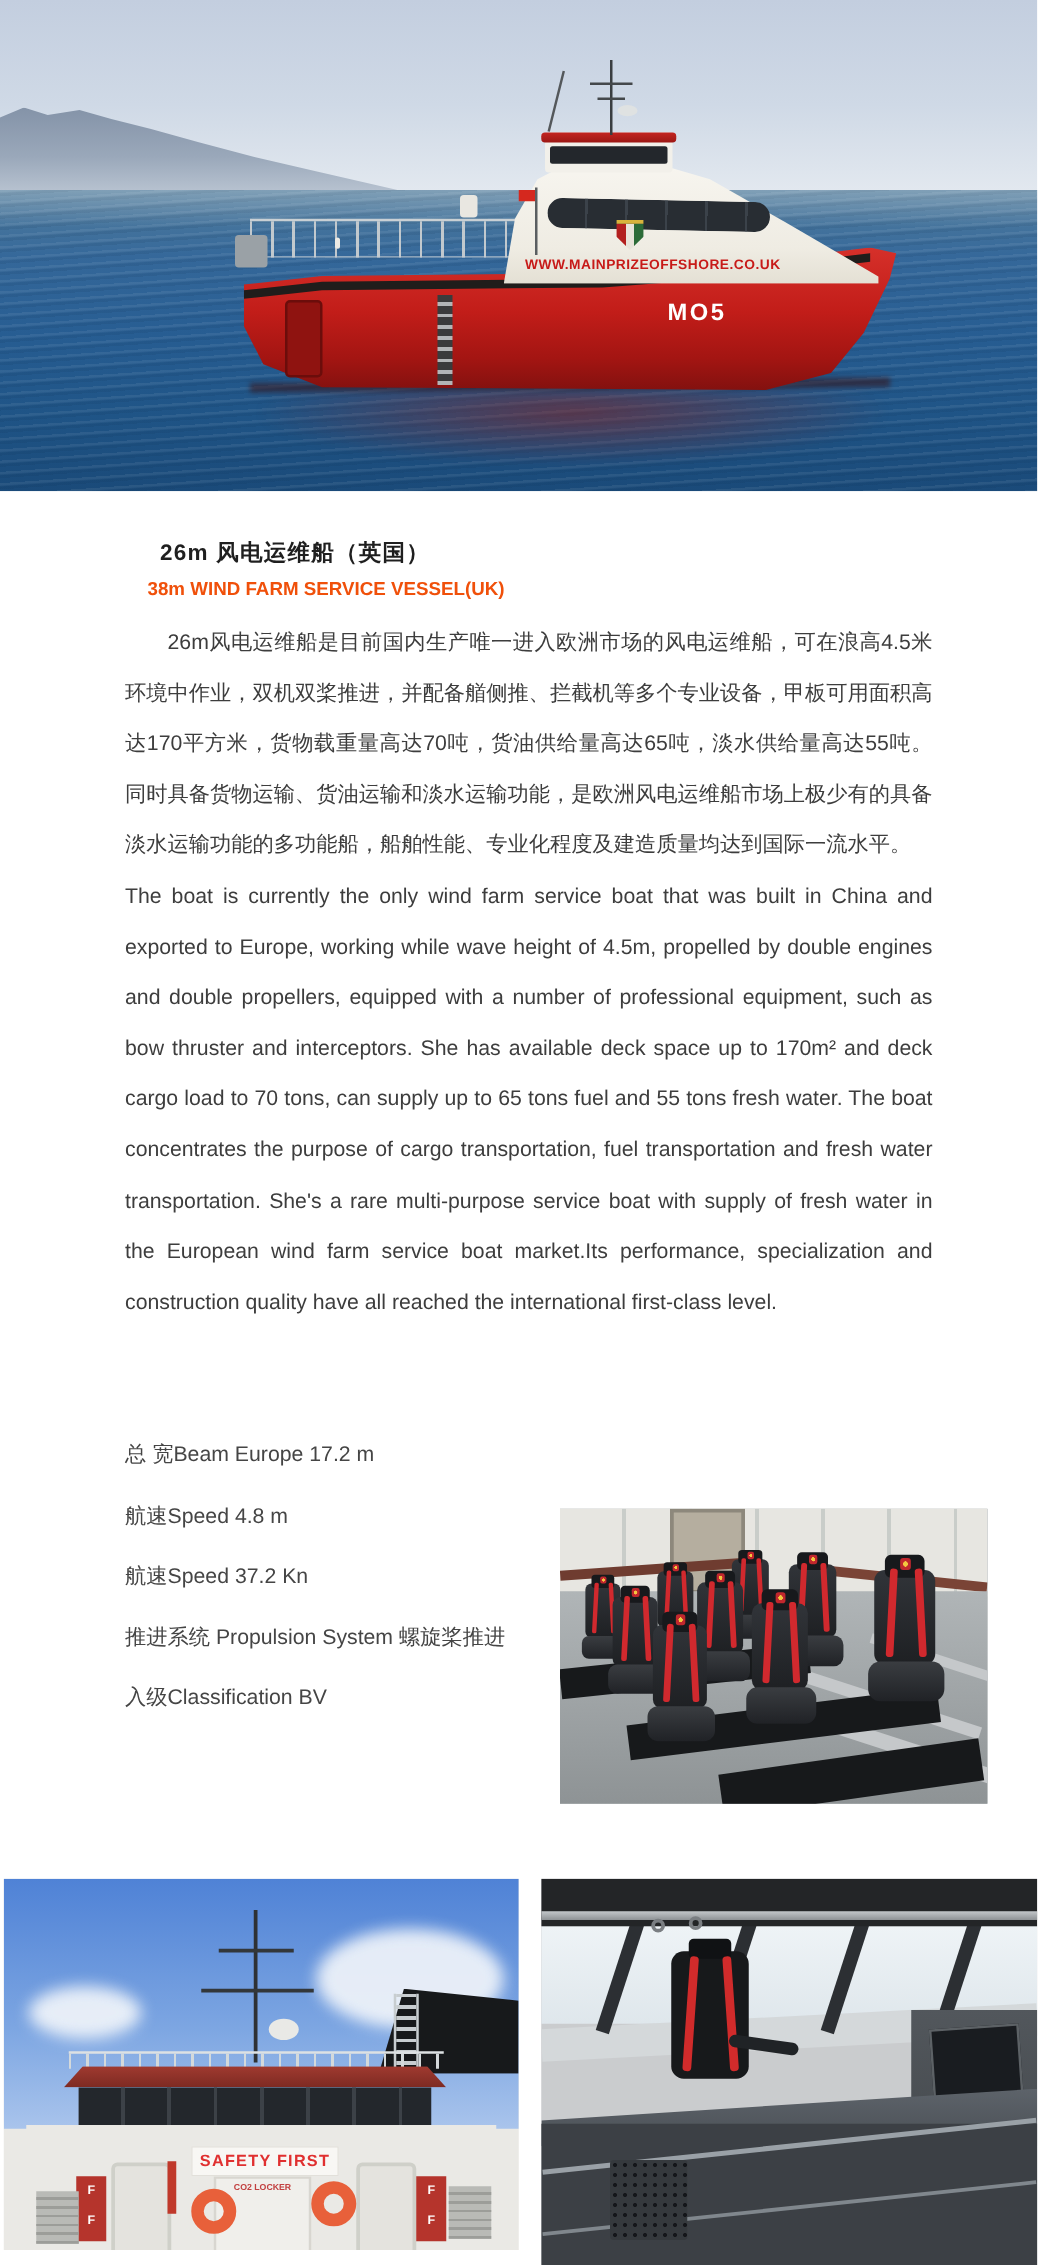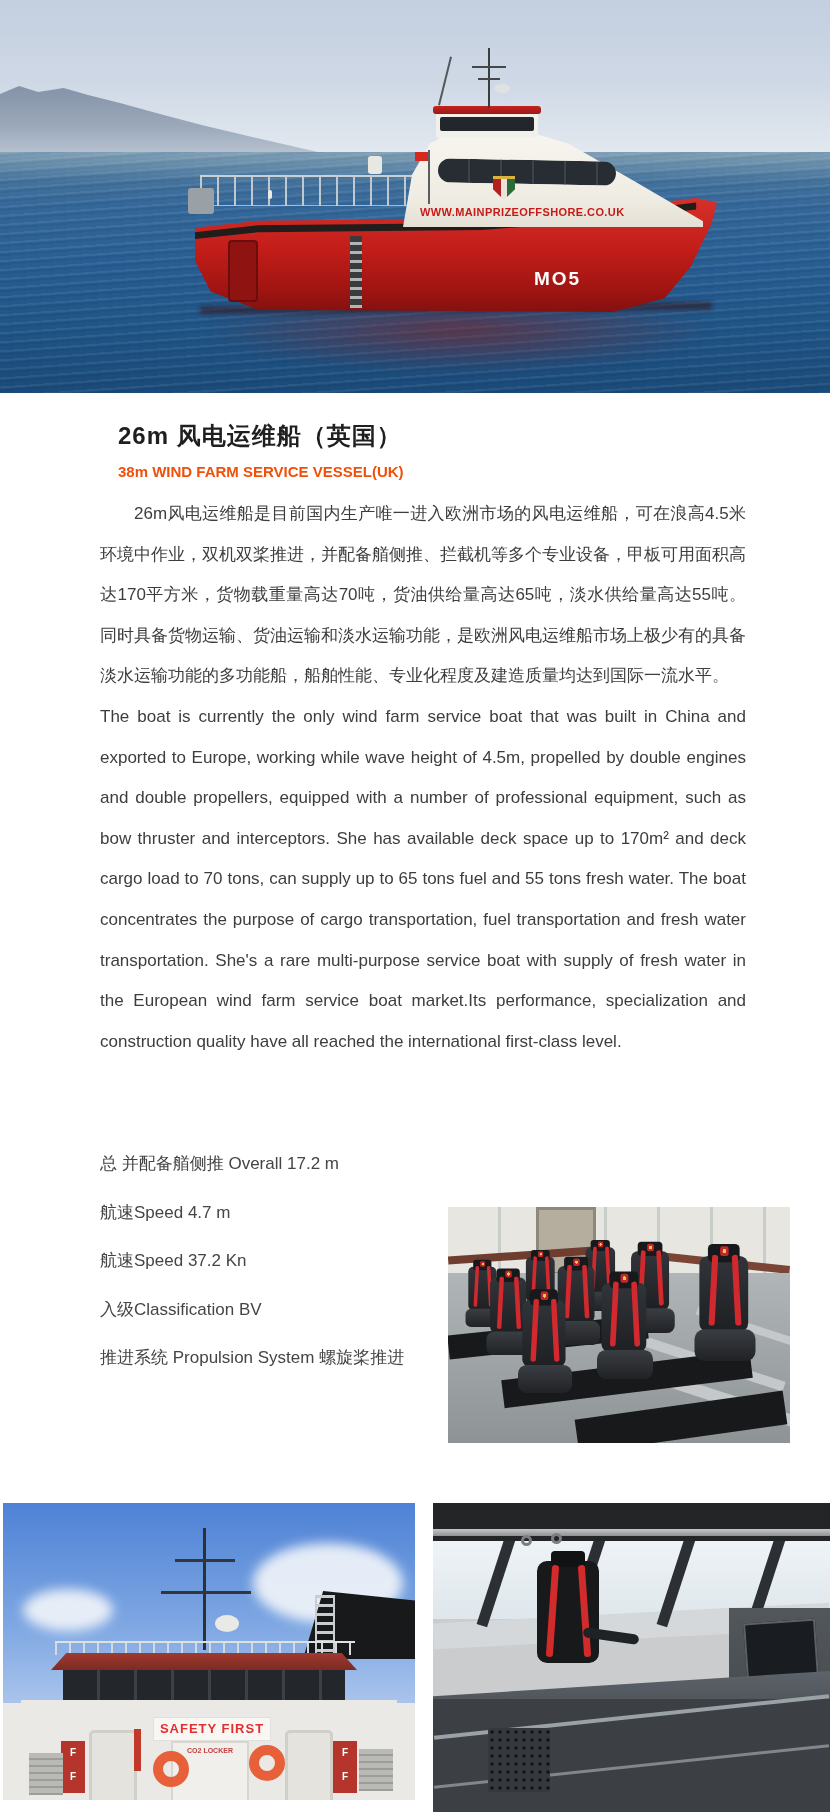--- a/index.html
+++ b/index.html
@@ -52,24 +52,24 @@
        background:repeating-linear-gradient(180deg,#3a3b3c 0 6px,#b2b5b7 6px 9px);}
   .stern-gear{position:absolute;left:0;top:148px;width:26px;height:26px;background:#9aa1a6;border-radius:3px;}
   .waterline-shadow{position:absolute;left:12px;top:264px;width:512px;height:8px;background:rgba(55,10,10,.5);
        filter:blur(2px);transform:rotate(-.5deg);}
   .reflection{position:absolute;left:20px;top:272px;width:500px;height:60px;
        background:radial-gradient(ellipse at 50% 30%,rgba(145,28,22,.5),rgba(145,28,22,0) 72%);filter:blur(4px);}
   .crest{position:absolute;left:305px;top:136px;width:22px;height:21px;
        background:linear-gradient(90deg,#b3201f 0 35%,#e8e4da 35% 65%,#2c6b38 65%);
        clip-path:polygon(0 0,100% 0,100% 55%,50% 100%,0 55%);border-top:3px solid #d8b43c;}
   .hull-site{position:absolute;left:232px;top:166px;width:220px;color:#c71a18;font-size:11px;font-weight:bold;letter-spacing:.4px;}
-  .hull-name{position:absolute;left:346px;top:200px;color:#fff;font-size:19px;font-weight:bold;letter-spacing:2px;margin-top:28px;}
-
-  
-  .title{position:absolute;left:118px;top:420px;margin:0;font-size:24px;font-weight:bold;color:#1f1f1f;letter-spacing:1px;text-align:right;}
+  .hull-name{position:absolute;left:346px;top:200px;color:#fff;font-size:19px;font-weight:bold;letter-spacing:2px;}
+
+  
+  .title{position:absolute;left:118px;top:420px;margin:10px;font-size:18px;font-weight:bold;color:#1f1f1f;letter-spacing:1px;text-align:right;}
   .subtitle{position:absolute;left:118px;top:463px;margin:0;font-size:15px;font-weight:bold;color:#f0500a;}
   .bodytext{position:absolute;left:100px;top:494px;width:646px;font-size:17px;color:#3d3d3d;text-align:justify;line-height:40.6px;}
   .bodytext p{margin:0;}
   .p-cn{text-indent:2em;}
   .specs{position:absolute;left:100px;top:1140px;width:360px;list-style:none;margin:0;padding:0;
          font-size:17px;color:#454545;}
   .specs li{height:48.5px;line-height:48.5px;white-space:nowrap;}
 
   
   .photo{overflow:hidden;}
@@ -186,25 +186,25 @@
 
   <h1 class="title">26m  风电运维船（英国）</h1>
   <h2 class="subtitle">38m WIND FARM SERVICE VESSEL(UK)</h2>
 
   <div class="bodytext">
     <p class="p-cn">26m风电运维船是目前国内生产唯一进入欧洲市场的风电运维船，可在浪高4.5米环境中作业，双机双桨推进，并配备艏侧推、拦截机等多个专业设备，甲板可用面积高达170平方米，货物载重量高达70吨，货油供给量高达65吨，淡水供给量高达55吨。同时具备货物运输、货油运输和淡水运输功能，是欧洲风电运维船市场上极少有的具备淡水运输功能的多功能船，船舶性能、专业化程度及建造质量均达到国际一流水平。</p>
     <p class="p-en">The boat is currently the only wind farm service boat that was built in China and exported to Europe, working while wave height of 4.5m, propelled by double engines and double propellers, equipped with a number of professional equipment, such as bow thruster and interceptors. She has available deck space up to 170m² and deck cargo load to 70 tons, can supply up to 65 tons fuel and 55 tons fresh water. The boat concentrates the purpose of cargo transportation, fuel transportation and fresh water transportation. She's a rare multi-purpose service boat with supply of fresh water in the European wind farm service boat market.Its performance, specialization and construction quality have all reached the international first-class level.</p>
   </div>
 
   <ul class="specs">
-    <li><span>总 并配备艏侧推 Overall</span> <span>17.2 m</span></li>
-    <li><span>航速Speed</span> <span>4.7 m</span></li>
+    <li><span>总 宽Beam Europe</span> <span>17.2 m</span></li>
+    <li><span>航速Speed</span> <span>4.8 m</span></li>
     <li><span>航速Speed</span> <span>37.2 Kn</span></li>
+    <li><span>推进系统 Propulsion System</span>  <span>螺旋桨推进</span></li>
     <li><span>入级Classification</span> <span>BV</span></li>
-    <li><span>推进系统 Propulsion System</span>  <span>螺旋桨推进</span></li>
   </ul>
 
   <div class="seatsphoto photo">
     <div class="sp-wall"></div>
     <div class="sp-stairs"></div>
     <div class="sp-rail"></div>
     <div class="sp-rail2"></div>
     <div class="sp-floor"></div>
     <div class="sp-exit"></div>
     <div class="sp-track" style="left:180px;top:150px;width:160px;height:10px;"></div>

